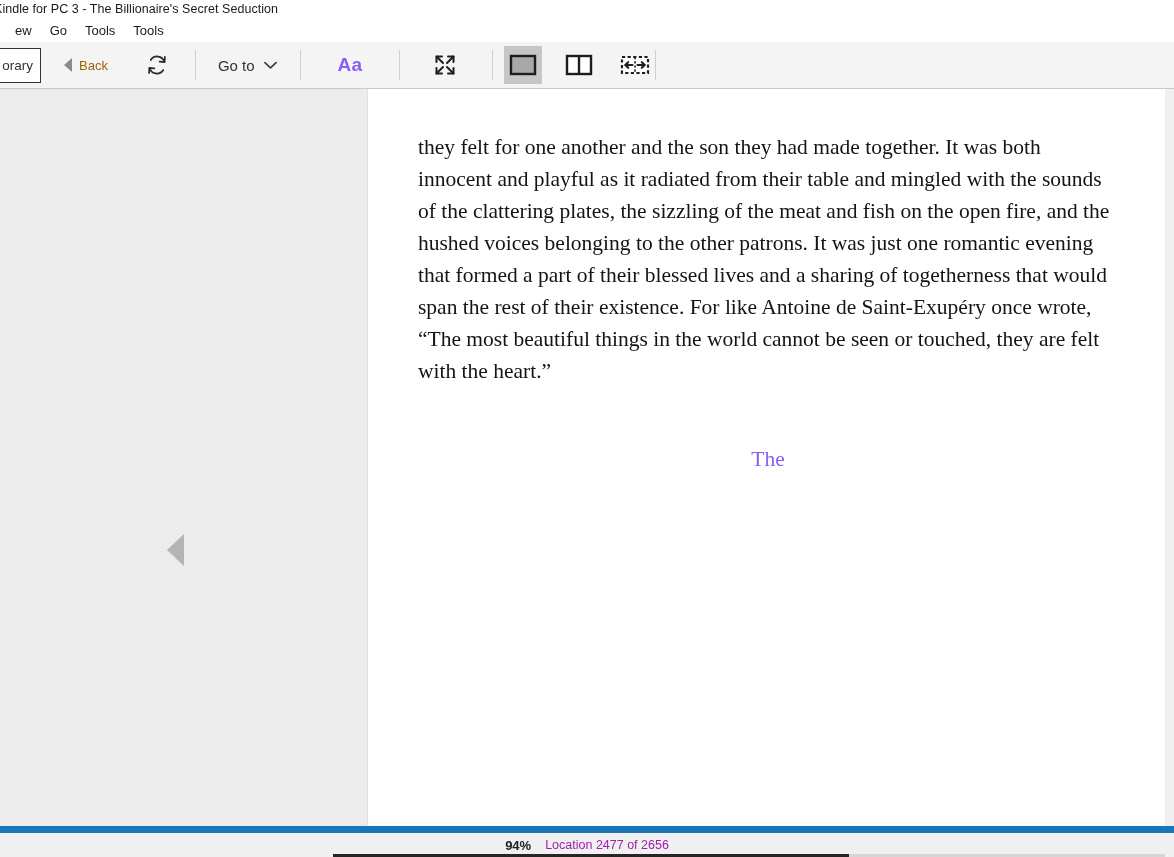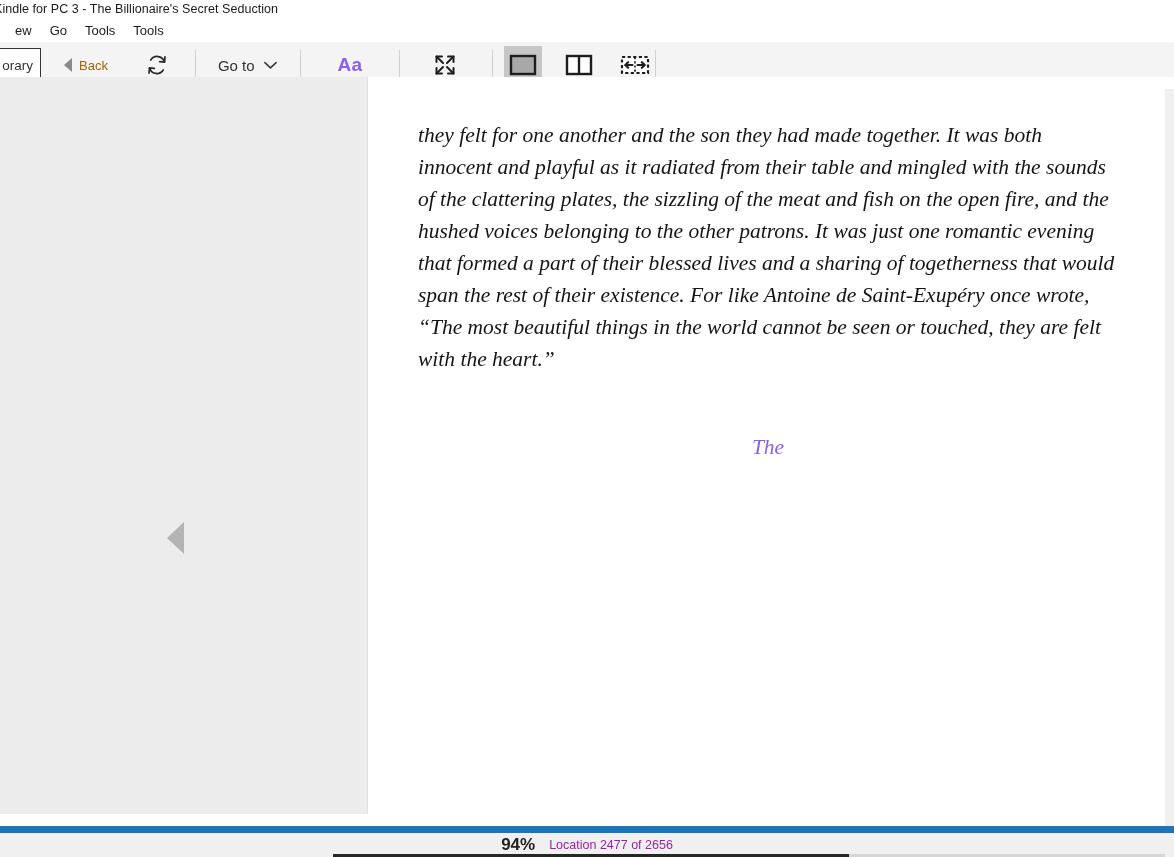--- a/index.html
+++ b/index.html
@@ -150,25 +150,24 @@
 
   .sync-wrap { margin-left: 24px; margin-right: 18px; }
   .expand-wrap { margin-left: 24px; margin-right: 26px; }
 
   .view-btn { width: 38px; height: 38px; }
   .view-group { display: flex; align-items: center; gap: 18px; margin-left: 10px; }
 
   
   .reader {
     position: absolute;
-    left: 0; top: 77px;
+    left: 0; top: 89px;
     width: 1174px;
     height: 737px;
     background: #ffffff;
-    font-style: italic;
   }
 
   .left-pane {
     position: absolute;
     left: 0; top: 0;
     width: 368px;
     height: 737px;
     background: #ececec;
     border-right: 1px solid #e0e0e0;
   }
@@ -236,21 +235,21 @@
     left: 0; top: 833px;
     width: 1174px;
     height: 24px;
     background: #f0f0f0;
     display: flex;
     align-items: center;
     justify-content: center;
     gap: 14px;
   }
   .pct {
-    font-size: 17px;
+    font-size: 13px;
     font-weight: bold;
     color: #222222;
   }
   .loc {
     font-size: 12.5px;
     color: #a21caf;
   }
 
   .progress-track {
     position: absolute;

